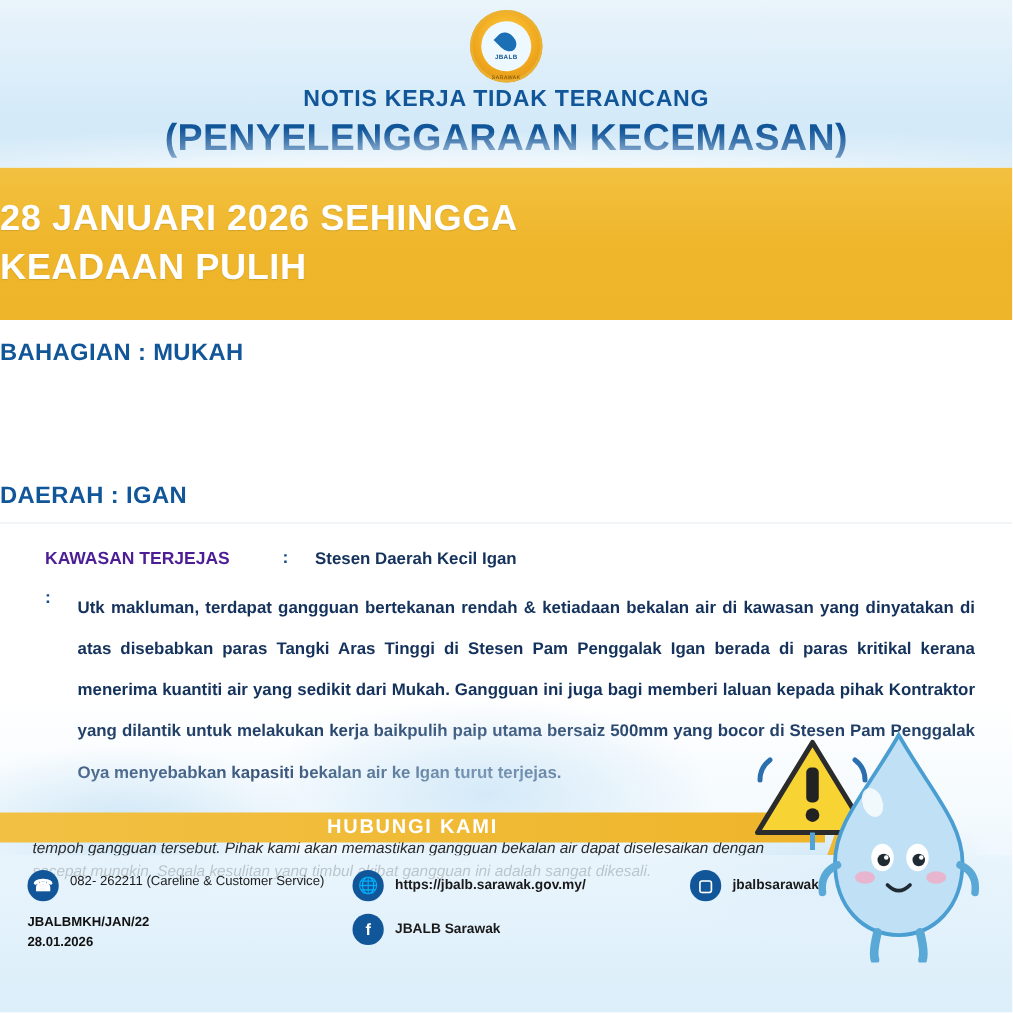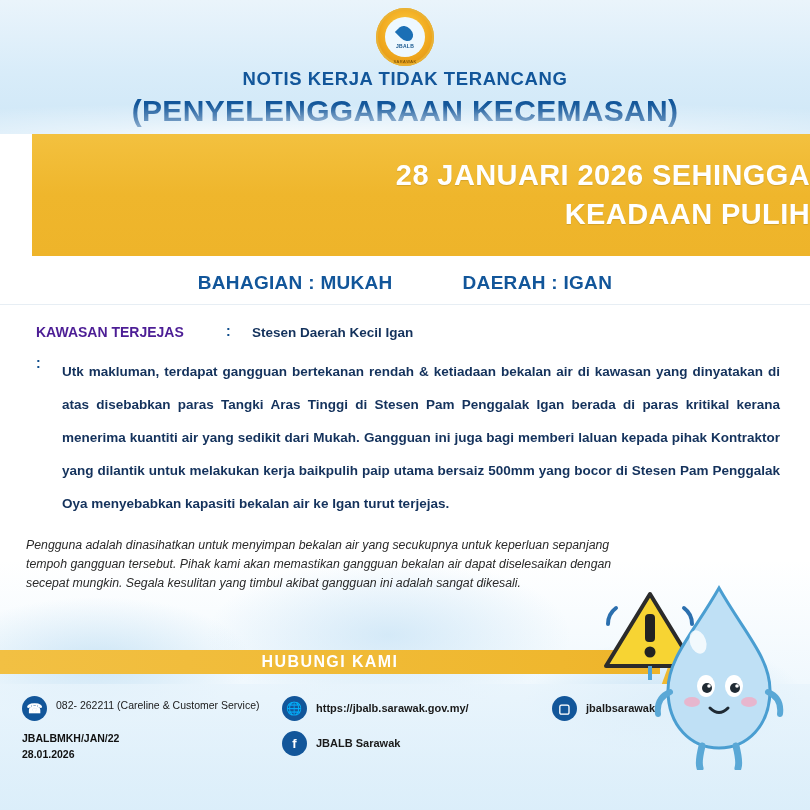--- a/index.html
+++ b/index.html
@@ -74,37 +74,37 @@
     font-weight: bold;
     color: #12569a;
     letter-spacing: .3px;
     margin-top: 4px;
   }
 
   
   .date-band {
     height: 122px;
     background: linear-gradient(180deg, #f3c13f 0%, #efb62c 50%, #eeb42a 100%);
-    display: flex; flex-direction: column; align-items: flex-end; justify-content: center;
+    display: flex; flex-direction: column; align-items: flex-start; justify-content: center;
     color: #ffffff;
     text-shadow: 0 1px 1px rgba(0,0,0,.12);
-    margin-left: 32px;
   }
   .date-line {
     font-size: 29px; font-weight: bold; letter-spacing: .4px; line-height: 1.35;
   }
 
   
   .division-row {
     background: #ffffff;
     padding: 16px 0 10px 0;
     display: flex;
     justify-content: center;
-    gap: 70px;
+    gap: 92px;
     border-bottom: 1px solid #e7eef4;
+    flex-direction: column;
   }
   .division-item {
     font-size: 19px; font-weight: bold; color: #12569a; letter-spacing: .3px;
   }
 
   
   .details {
     position: relative;
     padding: 18px 30px 0 36px;
     background: #ffffff;

